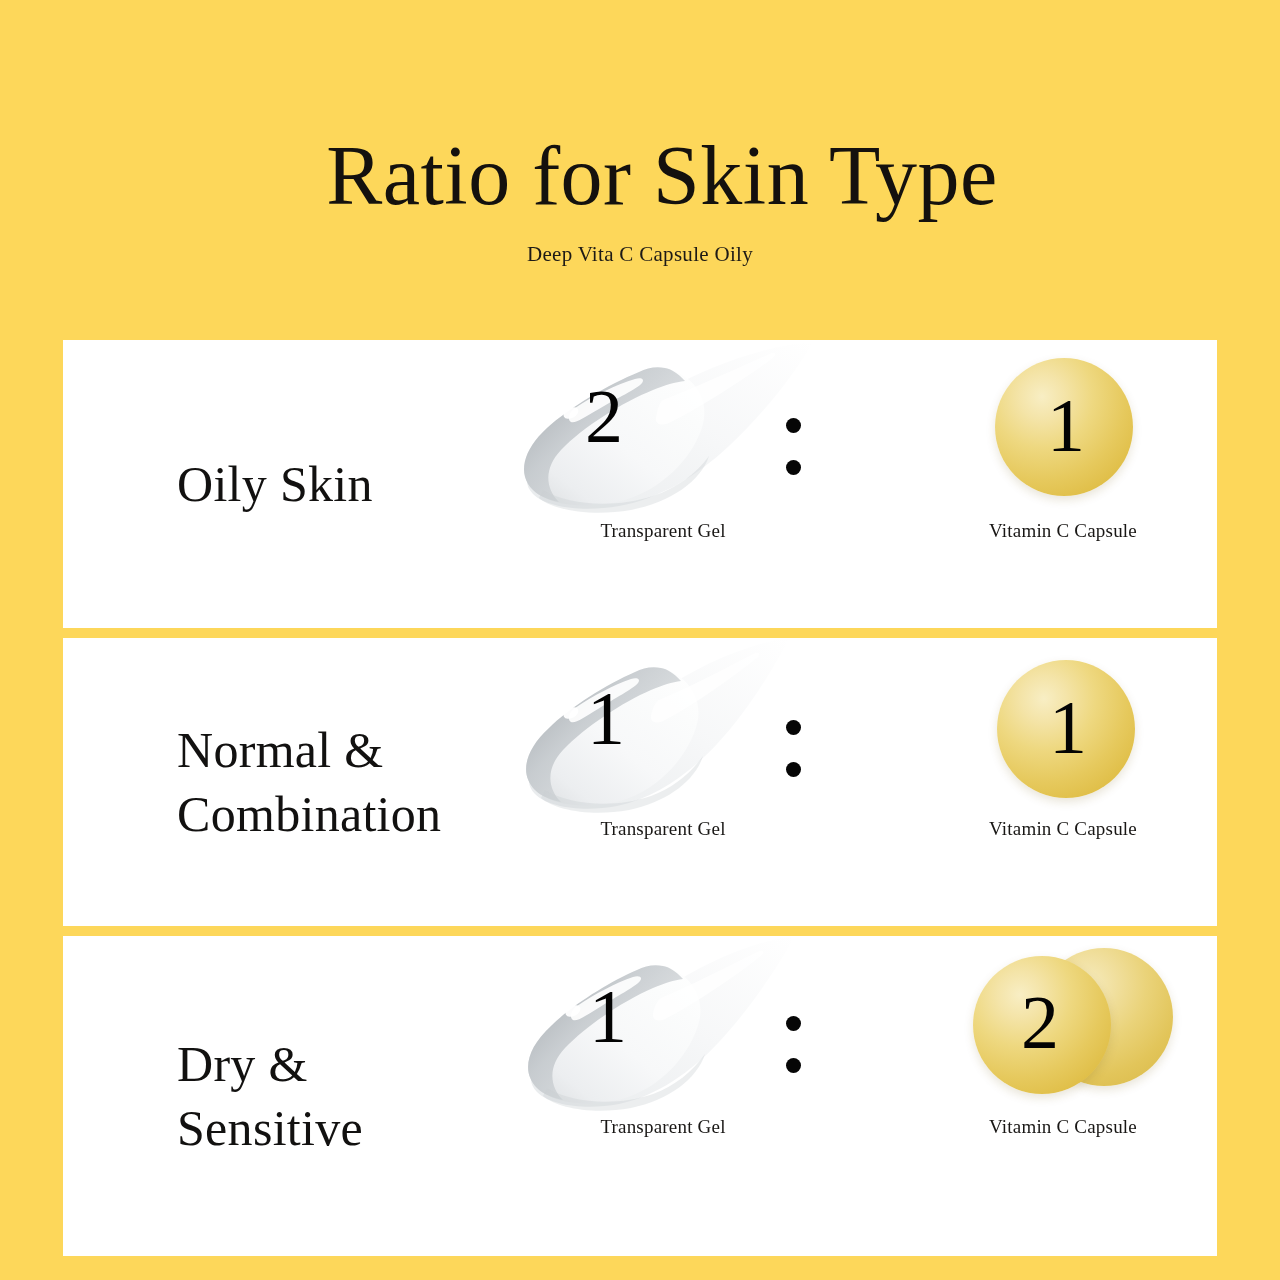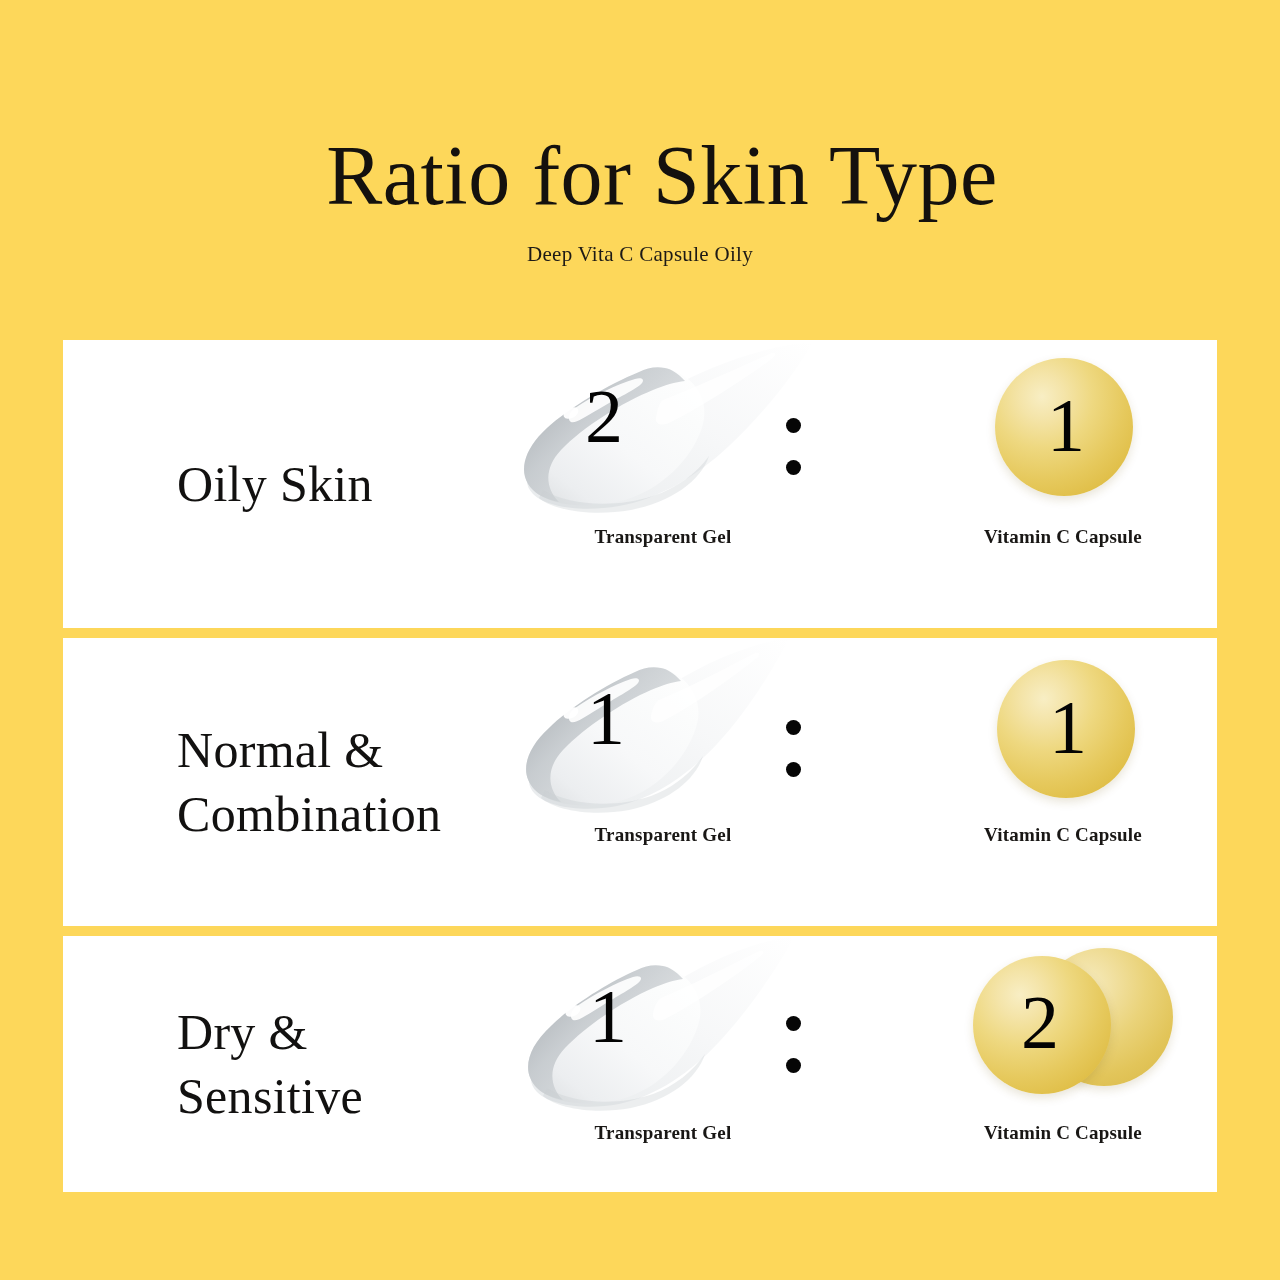--- a/index.html
+++ b/index.html
@@ -55,21 +55,21 @@
   .ratio-row {
     position: relative;
     width: 1154px;
     background: #ffffff;
     display: flex;
     align-items: center;
     box-sizing: border-box;
   }
   .row-0 { height: 288px; margin-bottom: 10px; }
   .row-1 { height: 288px; margin-bottom: 10px; }
-  .row-2 { height: 256px; }
+  .row-2 { height: 320px; }
 
   
   .skin-label {
     width: 430px;
     padding-left: 114px;
     box-sizing: border-box;
     font-size: 50px;
     line-height: 1.28;
     color: #121110;
     font-weight: 400;
@@ -100,24 +100,22 @@
   .visual-wrap {
     position: relative;
     width: 300px;
     height: 180px;
   }
 
   .ing-caption {
     font-size: 19px;
     color: #191715;
     letter-spacing: 0.2px;
-    margin-top: 6px;
     text-align: center;
     white-space: nowrap;
-    font-weight: bold;
   }
 
   
   .amount {
     position: absolute;
     font-size: 76px;
     line-height: 1;
     color: #030303;
     font-weight: 400;
     z-index: 6;

